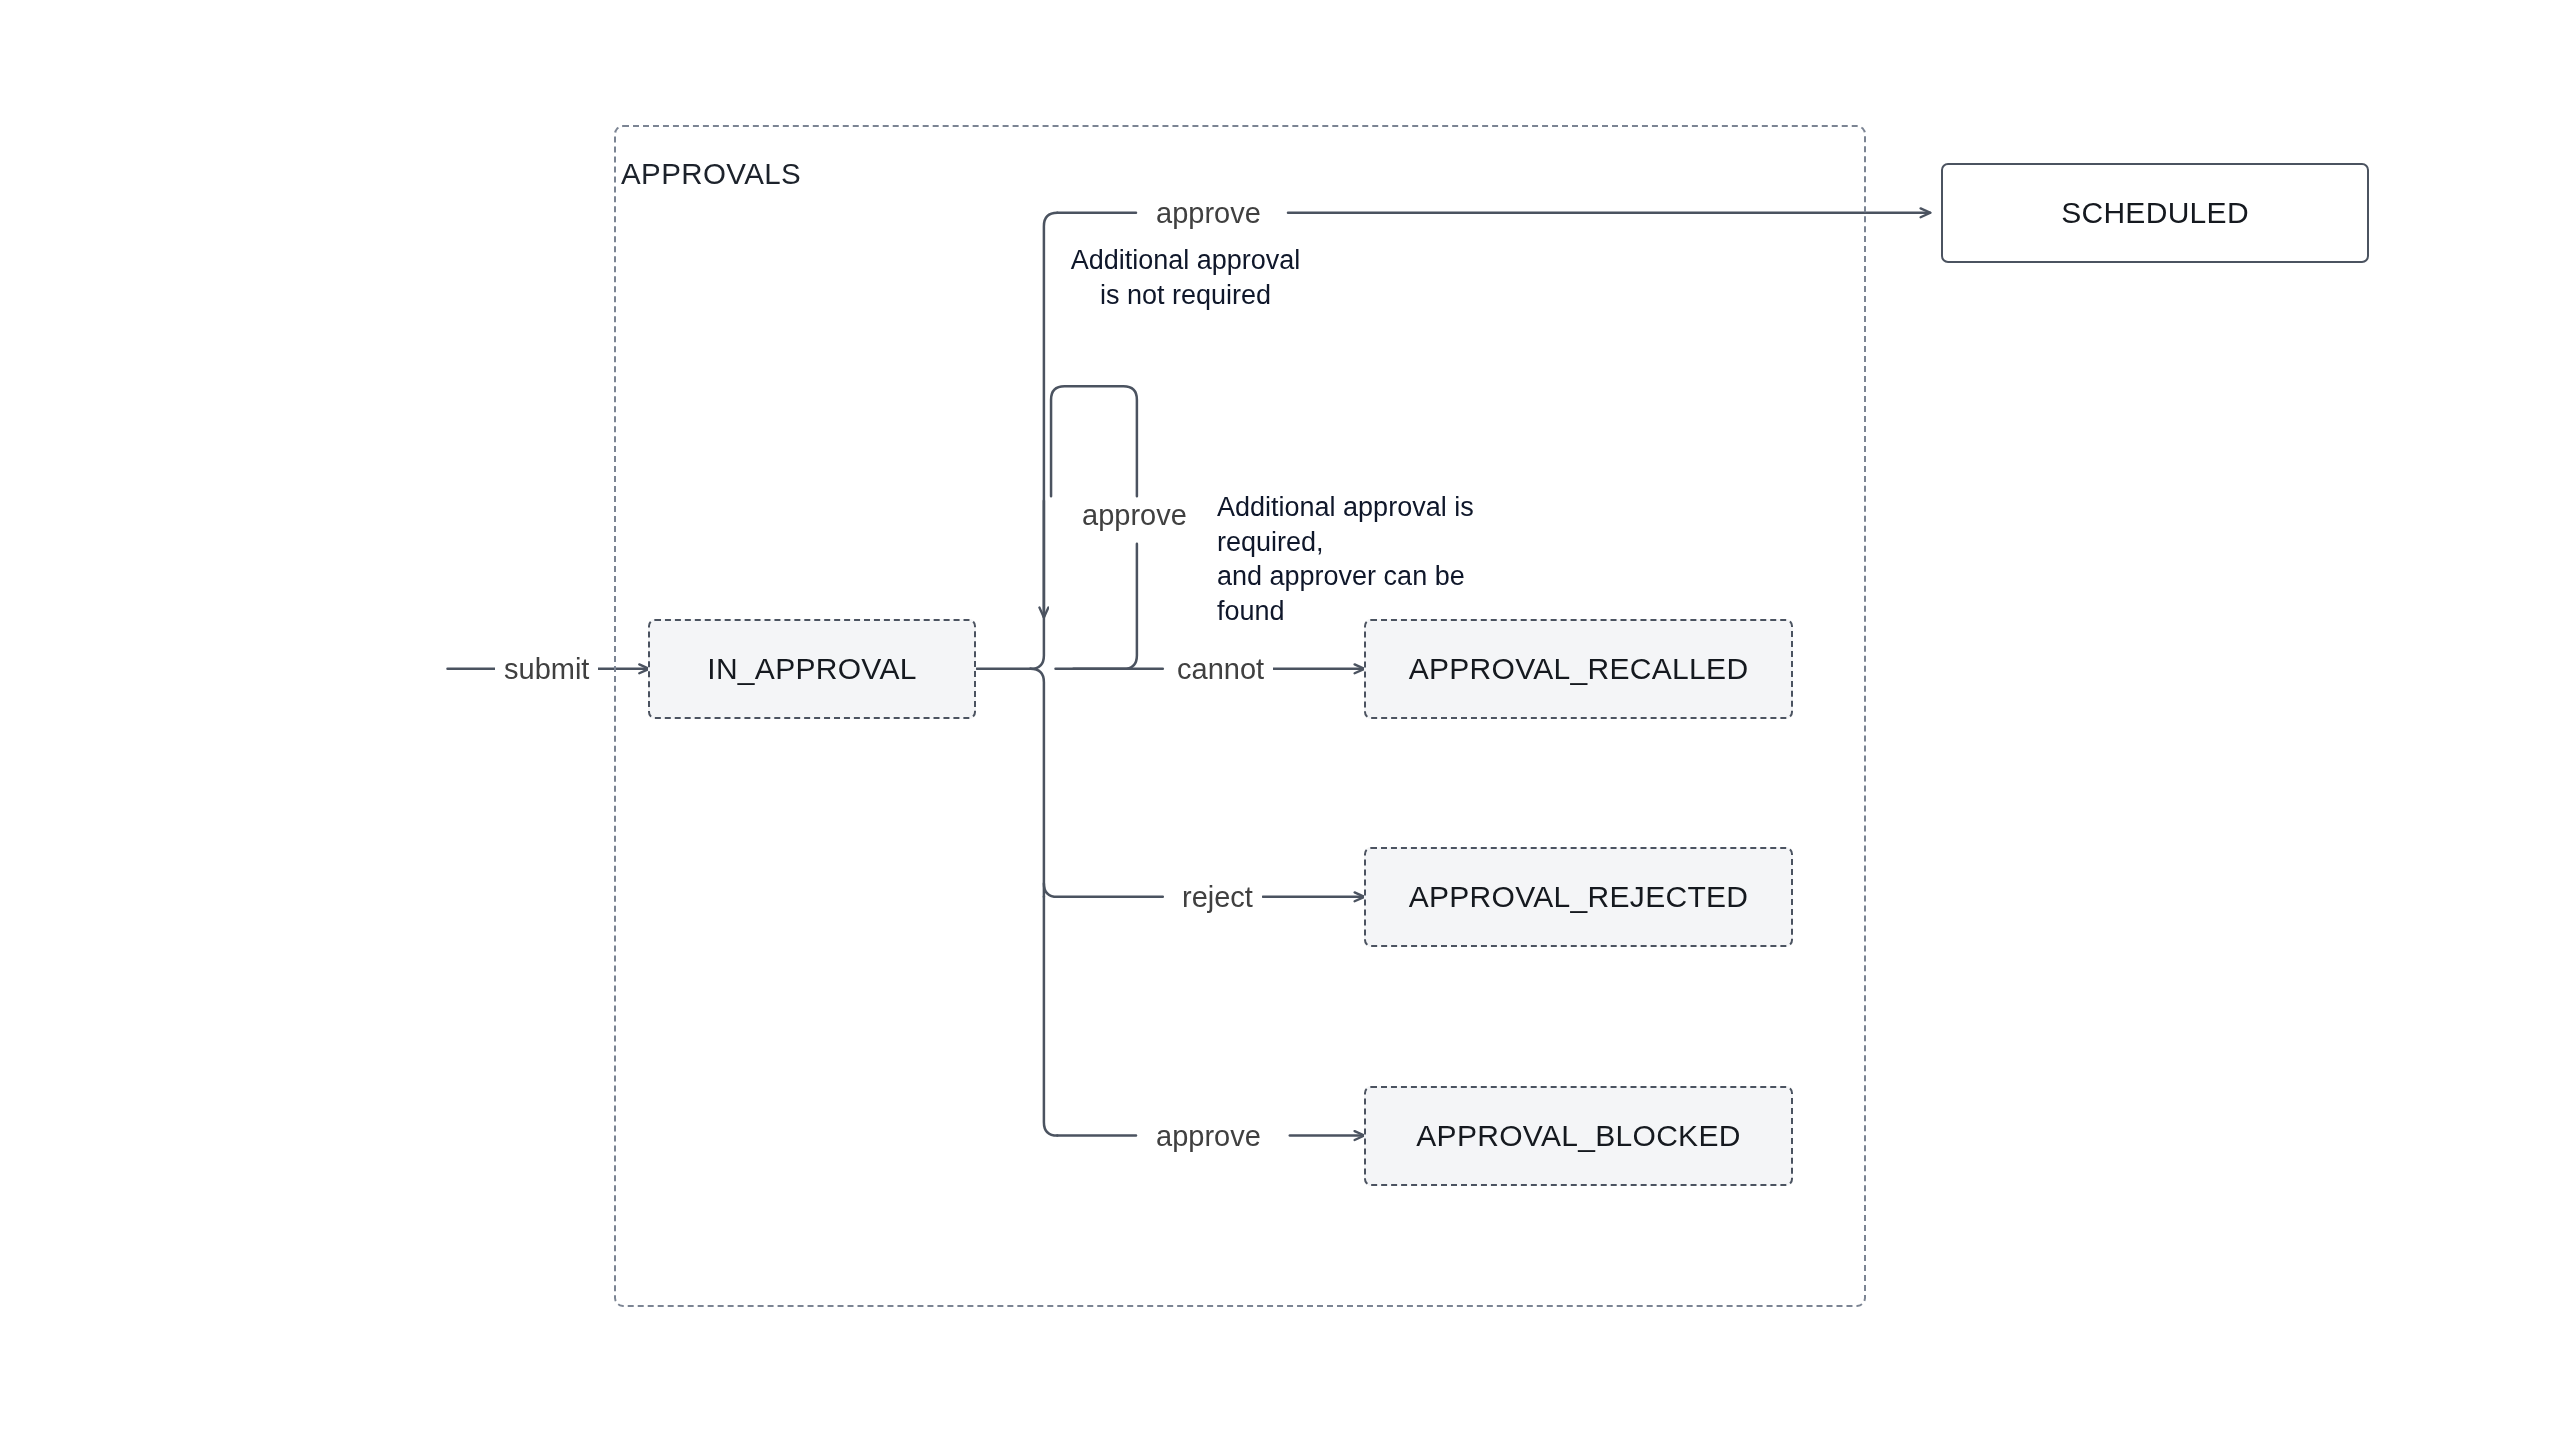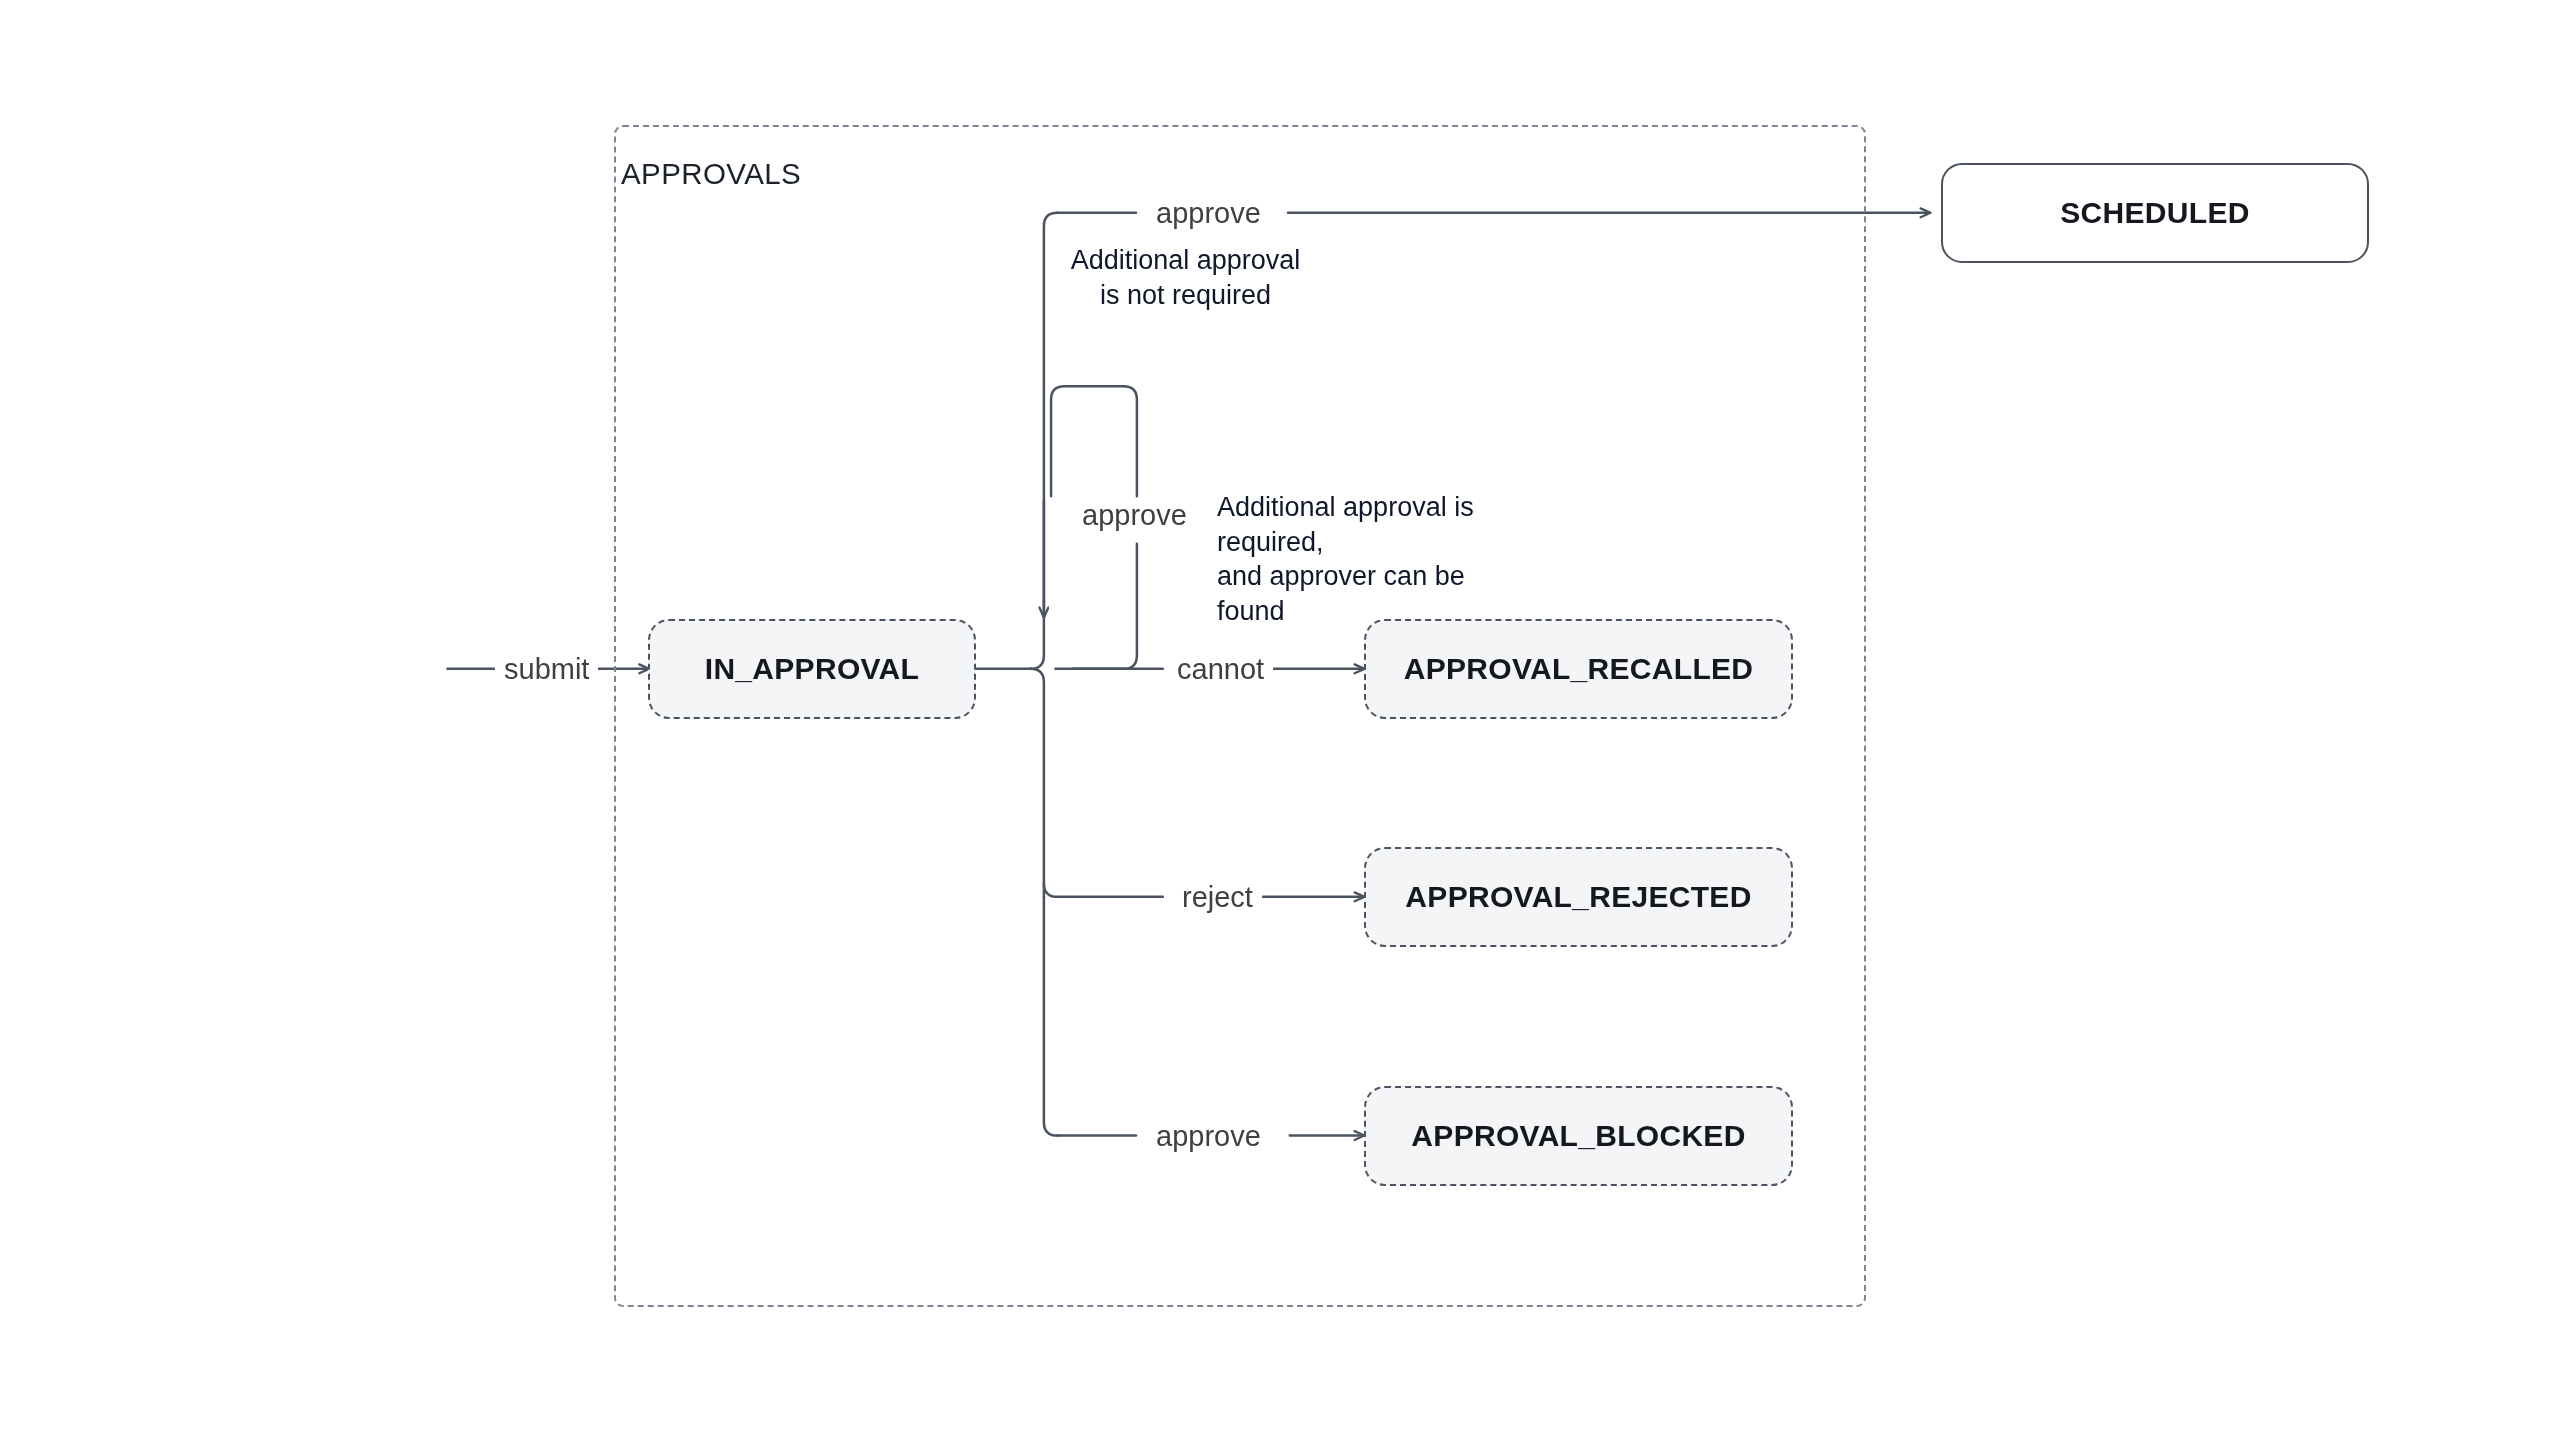--- a/index.html
+++ b/index.html
@@ -48,23 +48,23 @@
     white-space: nowrap;
   }
 
   
   .node {
     position: absolute;
     box-sizing: border-box;
     display: flex;
     align-items: center;
     justify-content: center;
-    border-radius: 21px;
+    border-radius: 7px;
     font-size: 30px;
-    font-weight: bold;
+    font-weight: normal;
     letter-spacing: 0.3px;
     color: #15191f;
     text-align: center;
     white-space: nowrap;
   }
   .node.solid {
     border: 2.7px solid #4b5360;
     background: #ffffff;
   }
   .node.dashed {

